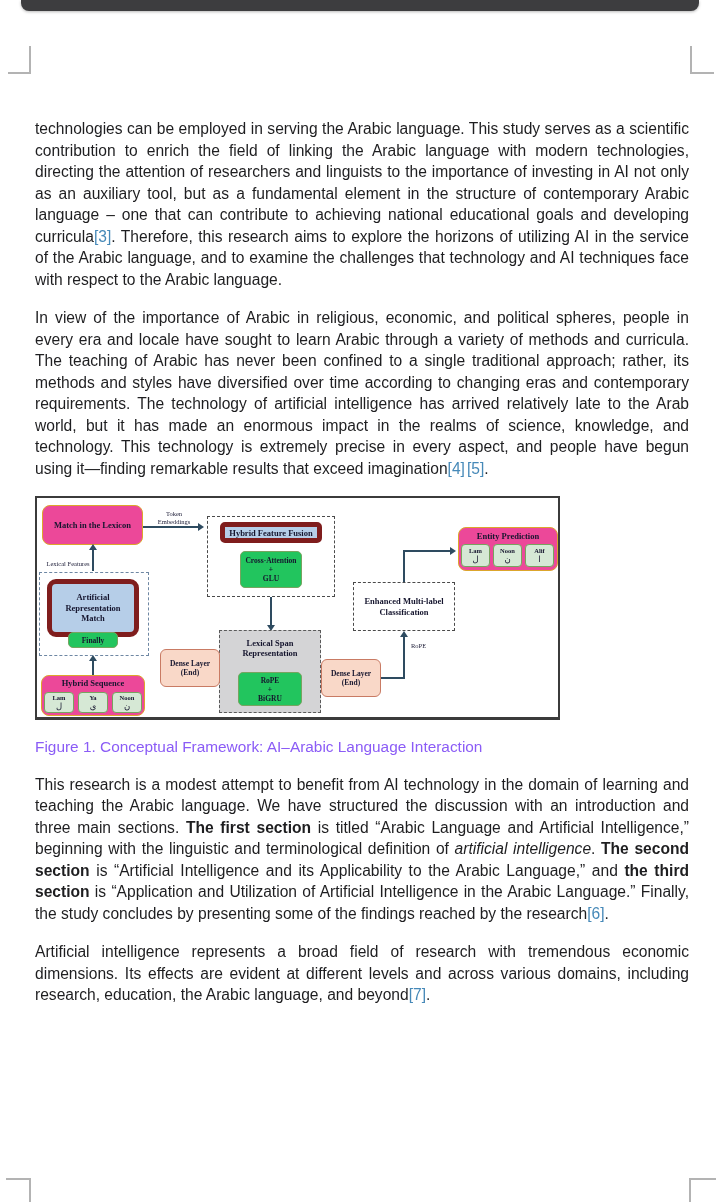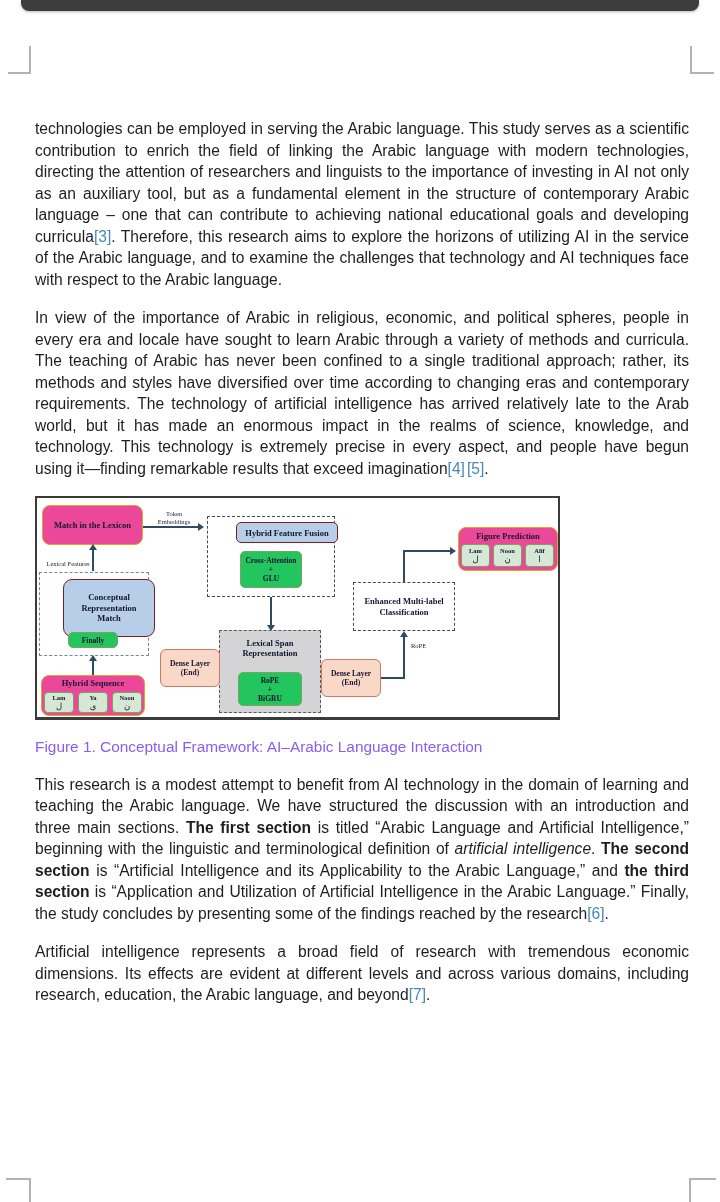--- a/index.html
+++ b/index.html
@@ -24,21 +24,21 @@
   .i{font-style:italic;}
   .caption{font-size:15.4px;line-height:21.5px;margin:16px 0 16px 0;text-align:left;color:#8b5cf6;}
 
   
   .figure{position:relative;width:521px;height:219px;margin:14px 0 0 0;background:#ffffff;
           border:2px solid #3b3b3b;border-bottom-width:3px;
           font-family:"Liberation Serif",serif;color:#15152e;}
   .node{position:absolute;box-sizing:border-box;display:flex;flex-direction:column;
         align-items:center;justify-content:center;text-align:center;}
   .yellow{background:#ec4899;border:1px solid #dca62c;border-radius:8px;}
-  .blue{background:#b6cee8;border:1px solid #7f1d1d;border-radius:9px;margin-left:16px;}
+  .blue{background:#b6cee8;border:5px solid #7f1d1d;border-radius:9px;}
   .green{background:#22c55e;border:1px solid #77a45f;border-radius:5px;}
   .pink{background:#f9d8c8;border:1px solid #c97b64;border-radius:6px;}
   .dash-blue{border:1.5px dashed #6e87a3;background:transparent;}
   .dash-dark{border:1.5px dashed #4a4a4a;background:transparent;}
   .dash-gray{border:1.5px dashed #5a5a5a;background:#d4d4d6;}
   .nt{font-weight:bold;font-size:8.5px;line-height:10px;}
   .ns{font-weight:bold;font-size:7.5px;line-height:9px;}
   .lbl{position:absolute;font-size:6.5px;line-height:8px;text-align:center;color:#23233d;}
   .chip{position:absolute;box-sizing:border-box;background:#d6e8d5;border:1px solid #77a45f;border-radius:4px;
         display:flex;flex-direction:column;align-items:center;justify-content:center;}
@@ -79,21 +79,21 @@
       </div>
       <div class="ln" style="left:106px;top:28px;width:58px;height:2px;"></div>
       <div class="ah ah-right" style="left:161px;top:25px;"></div>
 
       <div class="lbl" style="left:5px;top:62px;width:52px;"><span>Lexical Features</span></div>
       <div class="ln" style="left:55px;top:51px;width:2px;height:22px;"></div>
       <div class="ah ah-up" style="left:52px;top:46px;"></div>
 
       <div class="node dash-blue" style="left:2px;top:74px;width:110px;height:84px;"></div>
       <div class="node blue" style="left:10px;top:81px;width:92px;height:58px;font-weight:bold;font-size:8.5px;line-height:10.5px;">
-        <div>Conceptual</div>
+        <div>Artificial</div>
         <div>Representation</div>
         <div>Match</div>
       </div>
       <div class="node green ns" style="left:31px;top:134px;width:50px;height:16px;">
           <span>Finally</span>
         </div>
 
       <div class="ln" style="left:55px;top:162px;width:2px;height:15px;"></div>
       <div class="ah ah-up" style="left:52px;top:157px;"></div>
 
@@ -153,21 +153,21 @@
       <div class="node dash-dark" style="left:316px;top:84px;width:102px;height:49px;font-size:8.5px;line-height:11px;font-weight:600;">
         <div>Enhanced Multi-label</div>
         <div>Classification</div>
       </div>
 
       <div class="ln" style="left:366px;top:52px;width:2px;height:32px;"></div>
       <div class="ln" style="left:366px;top:52px;width:50px;height:2px;"></div>
       <div class="ah ah-right" style="left:413px;top:49px;"></div>
 
       <div class="node yellow" style="left:421px;top:29px;width:100px;height:44px;justify-content:flex-start;padding-top:3px;">
-        <span class="nt">Figure Prediction</span>
+        <span class="nt">Entity Prediction</span>
       </div>
       <div class="chip" style="left:424px;top:46px;width:29px;height:23px;">
         <span class="cn">Lam</span>
         <span class="cl">ل</span>
       </div>
       <div class="chip" style="left:456px;top:46px;width:29px;height:23px;">
         <span class="cn">Noon</span>
         <span class="cl">ن</span>
       </div>
       <div class="chip" style="left:488px;top:46px;width:29px;height:23px;">

